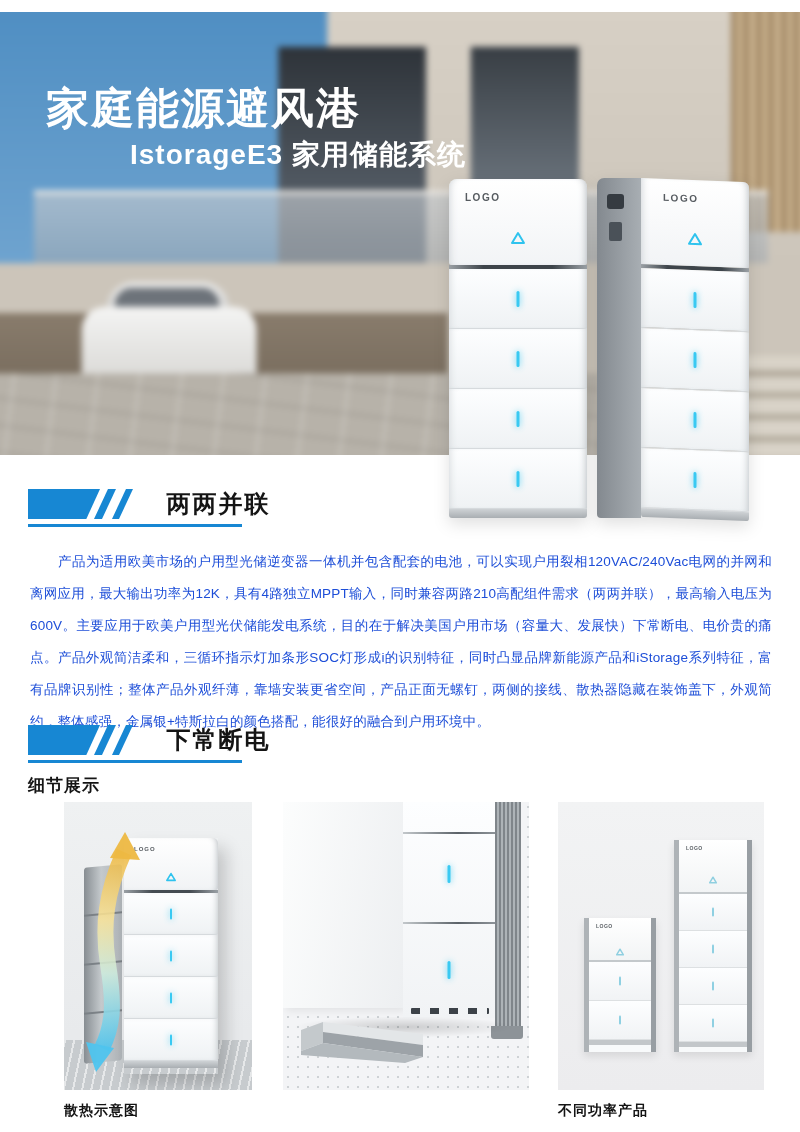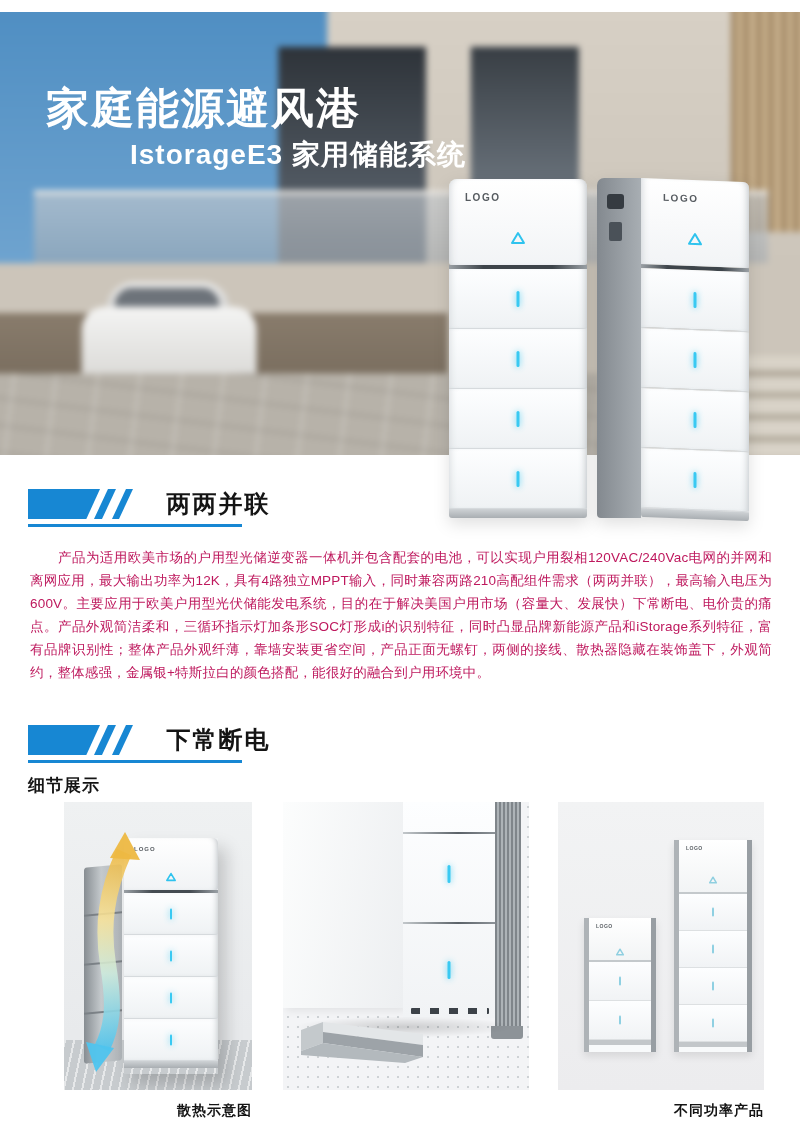--- a/index.html
+++ b/index.html
@@ -59,29 +59,29 @@
   .badge-block { position:absolute; left:0; top:0; width:72px; height:30px; clip-path:polygon(0 0,100% 0,81% 100%,0 100%); }
   .badge-s1 { position:absolute; left:66px; top:0; width:8px; height:30px; transform:skewX(-25deg); transform-origin:bottom left; }
   .badge-s2 { position:absolute; left:84px; top:0; width:7px; height:30px; transform:skewX(-25deg); transform-origin:bottom left; }
   .sec-title { display:inline-block; vertical-align:middle; margin-left:26px; font-size:24px; font-weight:800; color:#141414; letter-spacing:2px; }
   .sec-rule { position:absolute; left:0; top:36px; width:214px; height:3px; }
 
   .hdr-design { top:476px; }
   .hdr-details { top:712px; }
 
   
-  .desc { position:absolute; left:30px; top:534px; width:742px; font-size:13.5px; line-height:23px;
-          color:#be185d; text-align:justify; text-indent:28px; letter-spacing:.2px; }
+  .desc { position:absolute; left:30px; top:534px; width:742px; font-size:13.5px; line-height:32px;
+          color:#1d4ed8; text-align:justify; text-indent:28px; letter-spacing:.2px; }
 
   .subheading { position:absolute; left:28px; top:762px; font-size:17px; font-weight:800; color:#141414; letter-spacing:1px;text-align:center; }
 
   
   figure { position:absolute; top:790px; height:288px; overflow:hidden; }
   figcaption { position:absolute; left:0; top:100%; width:100%; }
-  .panel-caption { position:absolute; top:1090px; font-size:14px; font-weight:700; color:#141414; text-align:right; letter-spacing:1px; }
+  .panel-caption { position:absolute; top:1090px; font-size:14px; font-weight:700; color:#141414; text-align:left; letter-spacing:1px; }
   .cap1 { left:64px; width:188px; }
   .cap2 { left:283px; width:246px; }
   .cap3 { left:558px; width:206px; }
 
   
   .p1 { left:64px; width:188px; background:linear-gradient(180deg,#eff1f2,#e8eaec 80%); }
   .p1-floor { position:absolute; left:0; bottom:0; width:100%; height:50px; background-color:#c7cbce;
               background-image:repeating-linear-gradient(102deg,rgba(255,255,255,.55) 0 2px,transparent 2px 9px); }
   .p1-sidestack { position:absolute; left:20px; top:64px; width:38px; height:196px; transform:skewY(-5deg);
                   background:linear-gradient(90deg,#878d92,#c4c9cc 45%,#aeb3b7); border-radius:3px; }

